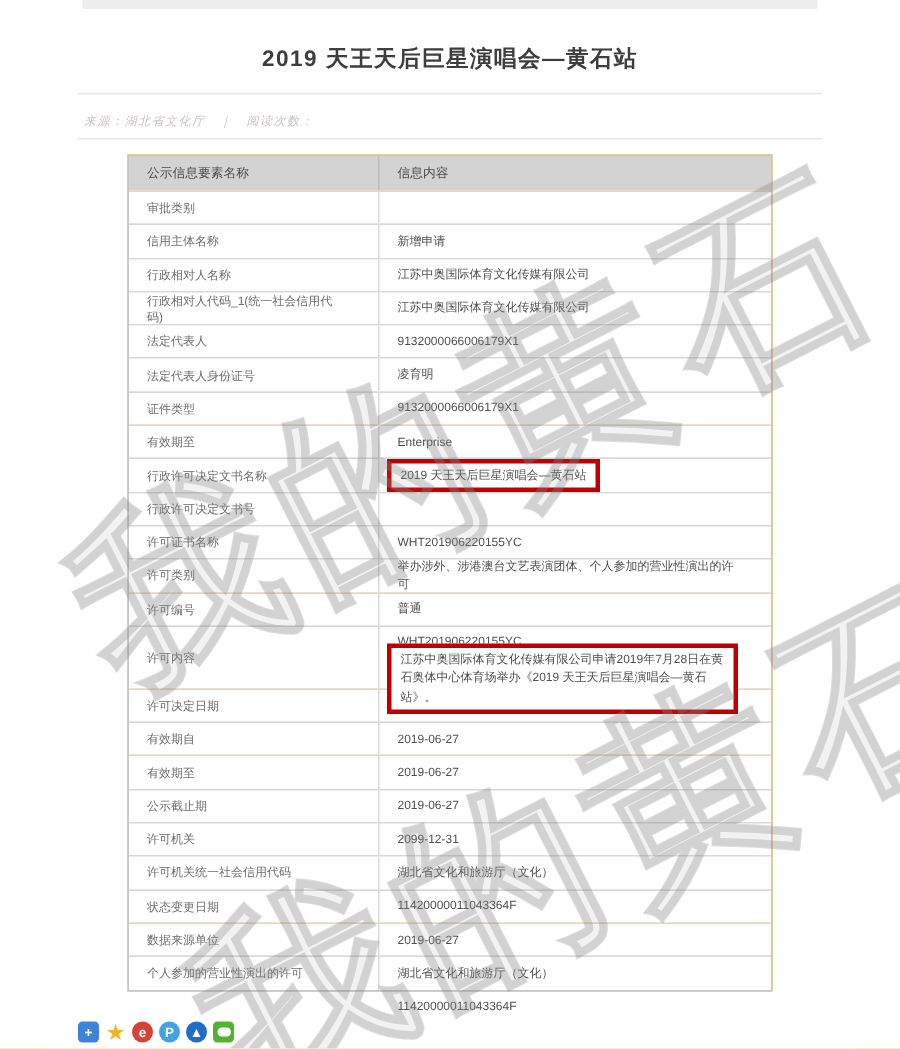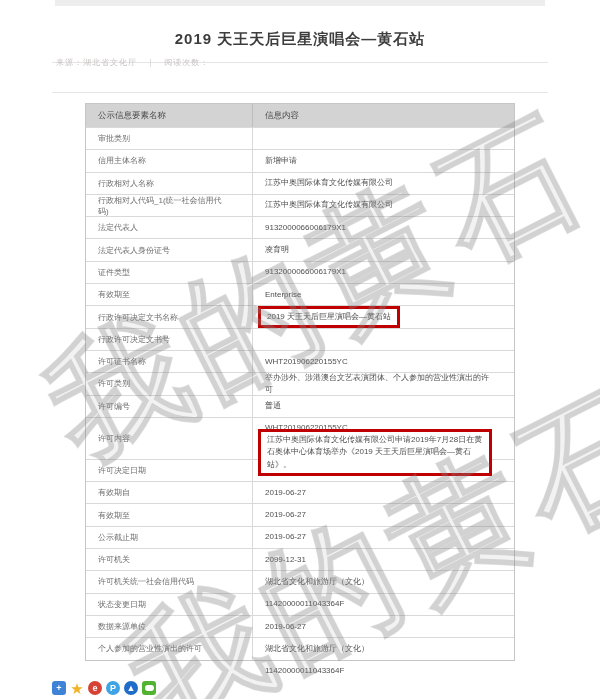--- a/index.html
+++ b/index.html
@@ -9,21 +9,21 @@
 
   .top-strip { position:absolute; left:55px; top:0; width:490px; height:6px; background:#ededed; }
 
   .page-title { position:absolute; left:0; top:30px; width:600px; text-align:center;
                 font-size:15px; font-weight:bold; color:#3d3d3d; letter-spacing:1px; }
 
   .divider { position:absolute; left:52px; width:496px; height:1px; background:#e5e5e5; }
   .divider.d1 { top:62px; }
   .divider.d2 { top:92px; }
 
-  .meta { position:absolute; left:56px; top:57px; font-size:8px; color:#c9c2c2; letter-spacing:1px; }
+  .meta { position:absolute; left:56px; top:75px; font-size:8px; color:#c9c2c2; letter-spacing:1px;font-style:italic; }
   .meta span { margin-right:6px; }
 
   
   .info-table { position:absolute; left:85px; top:103px; width:430px;
                 border:1px solid #c6c6c6; background:#eab308; font-size:8px; }
   .thead { display:flex; height:23px; background:#d3d3d3; color:#4a4a4a; font-size:8.5px; }
   .thead .th { display:flex; align-items:center; padding-left:12px; }
   .th.name { width:167px; border-right:1px solid #bdbdbd; }
   .th.content { flex:1; }
   .tr { display:flex; height:22.3px; border-top:1px solid #d9d9d9; background:#fff; }

